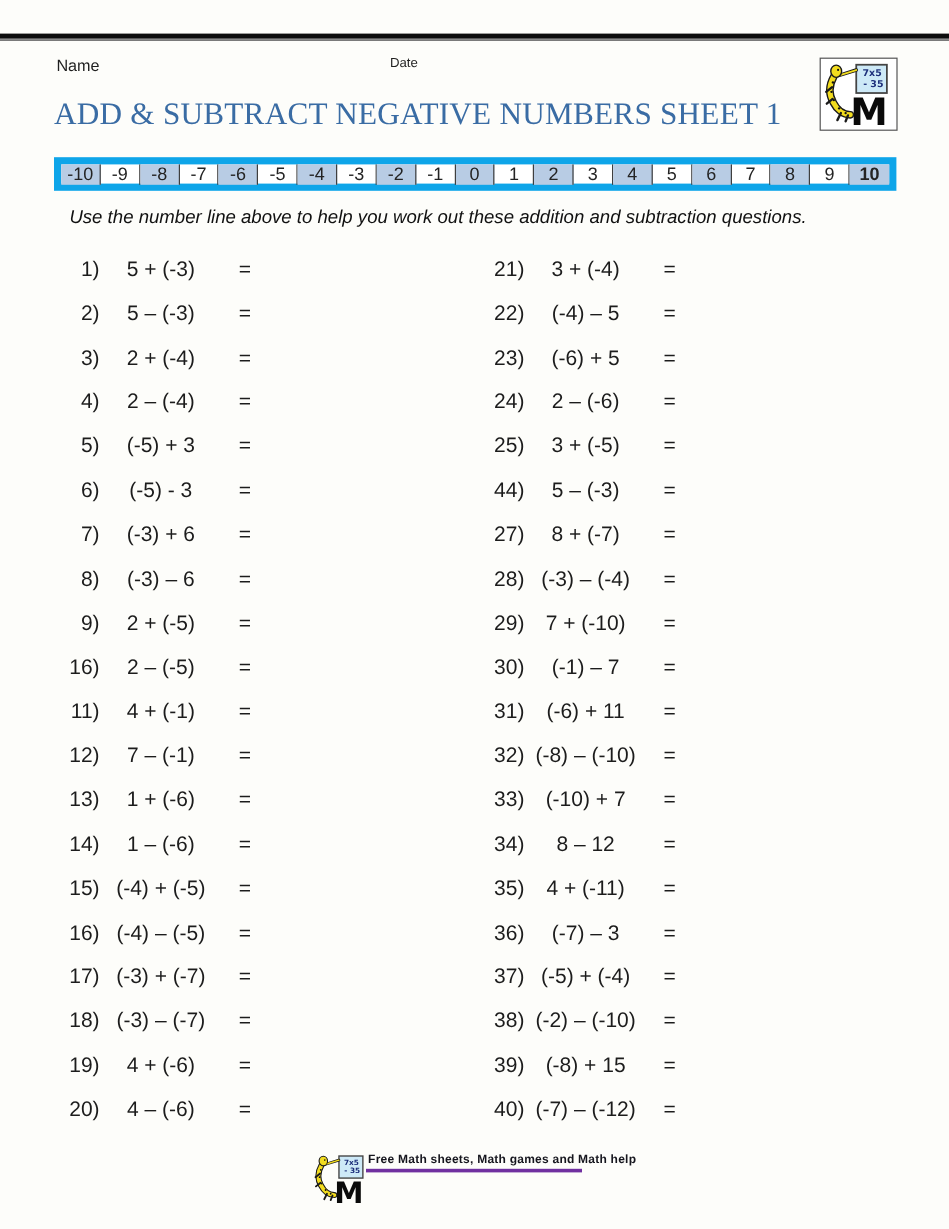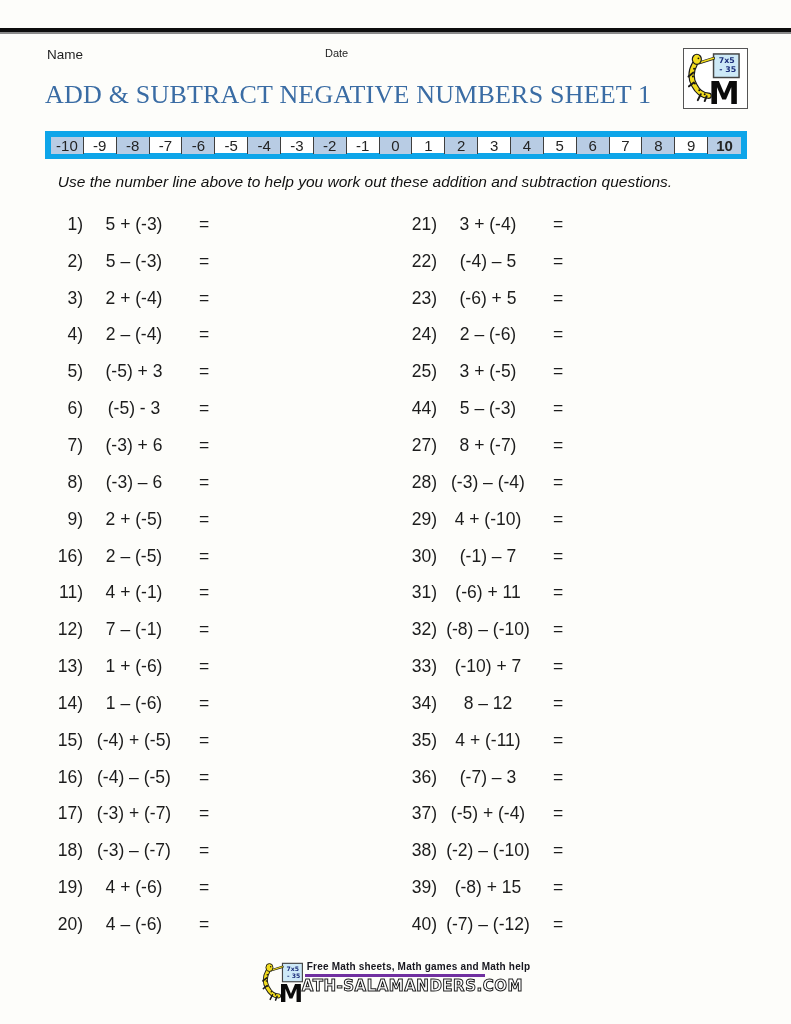--- a/index.html
+++ b/index.html
@@ -274,21 +274,21 @@
     <span class="expr">8 + (-7)</span>
     <span class="eq">=</span>
   </div>
     <div class="prow">
     <span class="qnum">28)</span>
     <span class="expr">(-3) – (-4)</span>
     <span class="eq">=</span>
   </div>
     <div class="prow">
     <span class="qnum">29)</span>
-    <span class="expr">4 + (-10)</span>
+    <span class="expr">7 + (-10)</span>
     <span class="eq">=</span>
   </div>
     <div class="prow">
     <span class="qnum">30)</span>
     <span class="expr">(-1) – 7</span>
     <span class="eq">=</span>
   </div>
     <div class="prow">
     <span class="qnum">31)</span>
     <span class="expr">(-6) + 11</span>
@@ -341,15 +341,14 @@
   </div>
   </div>
 
 <div class="footer">
   <svg class="footer-logo-svg" viewBox="0 0 60 56">
     <use href="#msl-logo"></use>
   </svg>
   <div class="footer-text-col">
     <div class="footer-tagline">Free Math sheets, Math games and Math help</div>
     <div class="footer-rule"></div>
-    <div class="footer-site">ATH-SALAMANDERS.COM</div>
   </div>
 </div>
 
 </body></html>

